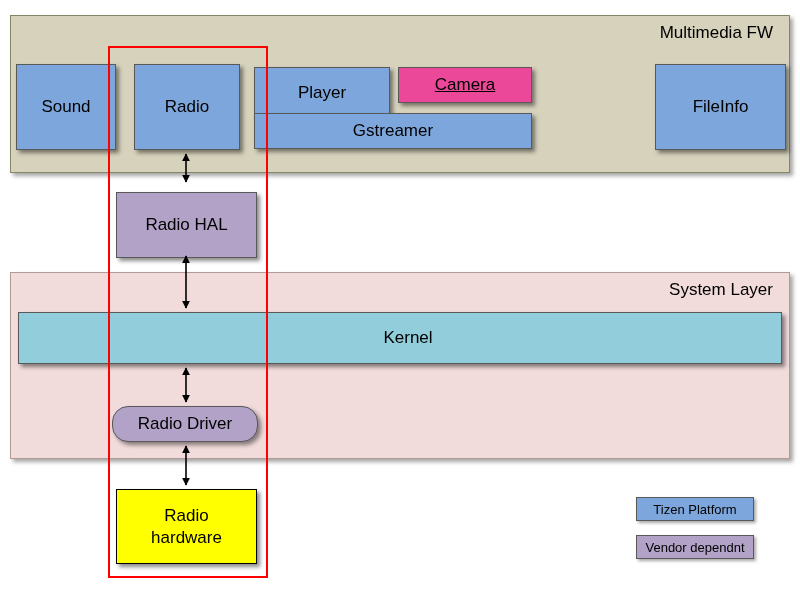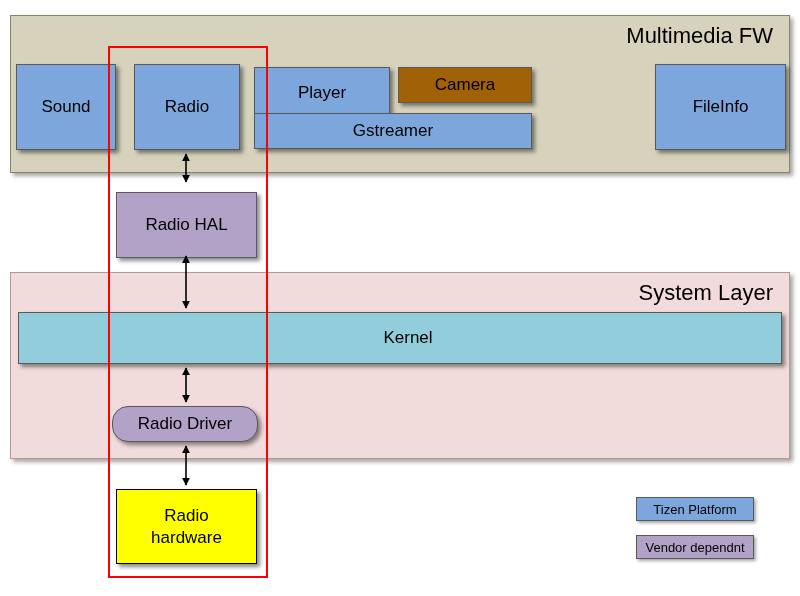--- a/index.html
+++ b/index.html
@@ -13,21 +13,21 @@
   .stage { position: absolute; left: 0; top: 0; width: 800px; height: 596px; }
 
   .layer {
     position: absolute;
     box-sizing: border-box;
     box-shadow: 3px 3px 4px rgba(0,0,0,0.35);
   }
   .layer-title {
     position: absolute;
     top: 7px; right: 16px;
-    font-size: 22px;
+    font-size: 17px;
     color: #000;
   }
 
   .box {
     position: absolute;
     box-sizing: border-box;
     border: 1px solid #595959;
     display: flex;
     align-items: center;
     justify-content: center;
@@ -91,21 +91,21 @@
   <div class="layer" id="mmfw" style="background-color: rgb(214, 210, 188);">
     <div class="layer-title">Multimedia FW</div>
   </div>
 
   <div class="box" id="sound" style="background-color: rgb(125, 167, 220);">Sound</div>
 
   <div class="box" id="radio" style="background-color: rgb(125, 167, 220);">Radio</div>
 
   <div class="box" id="player" style="background-color: rgb(125, 167, 220);">Player</div>
 
-  <div class="box" id="camera" style="background-color: #a16207;">Camera</div>
+  <div class="box" id="camera" style="background-color: #ec4899; text-decoration: underline;">Camera</div>
 
   <div class="box" id="gstreamer" style="background-color: rgb(125, 167, 220);">Gstreamer</div>
 
 
   <div class="box" id="fileinfo" style="background-color: rgb(125, 167, 220);">FileInfo</div>
 
   <div class="box" id="radio-hal" style="background-color: rgb(178, 162, 199);">Radio HAL</div>
 
   <div class="layer" id="syslayer" style="background-color: rgb(242, 220, 219);">
     <div class="layer-title">System Layer</div>

